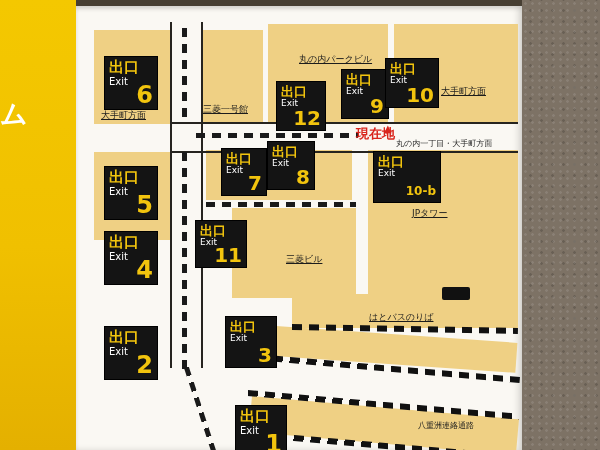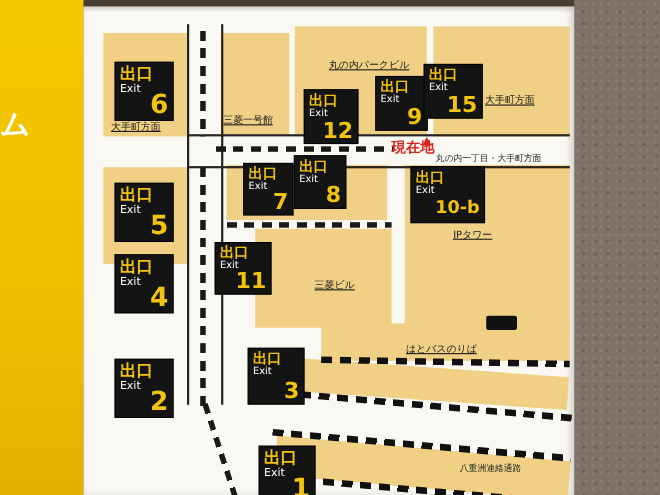--- a/index.html
+++ b/index.html
@@ -53,21 +53,21 @@
   
   .exit{position:absolute;background:#141414;z-index:10;box-shadow:0 0 0 1px #000;}
   .exit .cn{position:absolute;left:4px;top:3px;color:#f2c40e;font-weight:bold;
     font-size:13px;line-height:1;}
   .exit .en{position:absolute;left:4px;top:17px;color:#fff;font-size:9px;line-height:1;}
   .exit .num{position:absolute;right:4px;bottom:2px;color:#f2c40e;font-weight:bold;
     font-size:20px;line-height:1;}
   .exit.big .cn{font-size:15px;}
   .exit.big .en{top:20px;font-size:10px;}
   .exit.big .num{font-size:24px;}
-  .exit.wide .num{font-size:16px;bottom:5px;}
+  .exit.wide .num{font-size:12px;bottom:5px;}
 </style>
 </head>
 <body>
 
 <div class="wall-right"></div>
 <div class="wall-left"></div>
 <span class="wall-text">ム</span>
 <div class="gap-top"></div>
 
 <div class="panel">
@@ -125,21 +125,21 @@
     <span class="num">12</span>
   </div>
   <div class="exit" style="left:266px;top:64px;width:46px;height:48px">
     <span class="cn">出口</span>
     <span class="en">Exit</span>
     <span class="num">9</span>
   </div>
   <div class="exit" style="left:310px;top:53px;width:52px;height:48px">
     <span class="cn">出口</span>
     <span class="en">Exit</span>
-    <span class="num">15</span>
+    <span class="num">10</span>
   </div>
   <div class="exit big" style="left:29px;top:161px;width:52px;height:52px">
     <span class="cn">出口</span>
     <span class="en">Exit</span>
     <span class="num">5</span>
   </div>
   <div class="exit" style="left:146px;top:143px;width:44px;height:46px">
     <span class="cn">出口</span>
     <span class="en">Exit</span>
     <span class="num">7</span>

